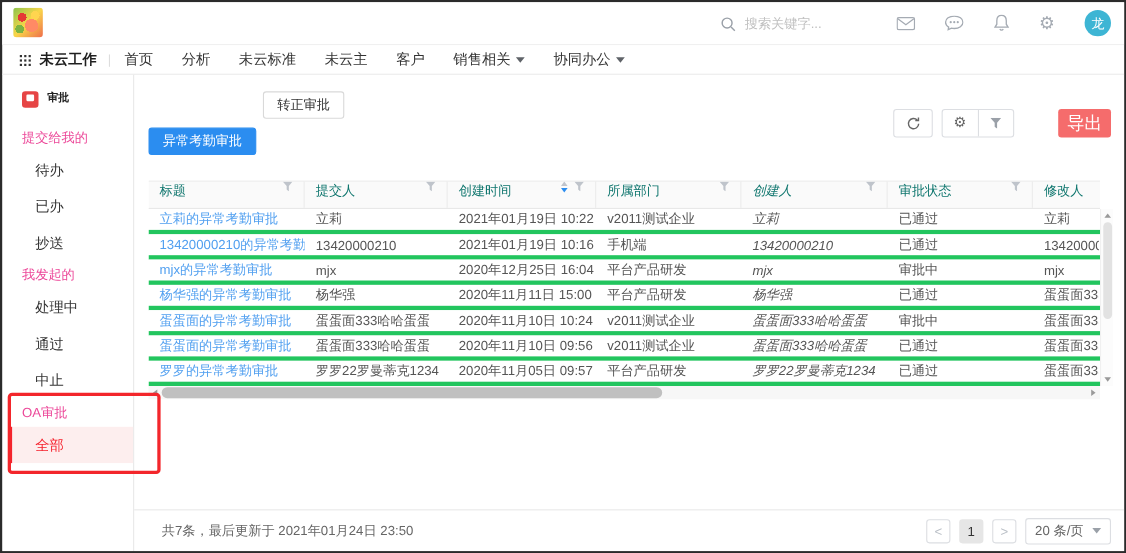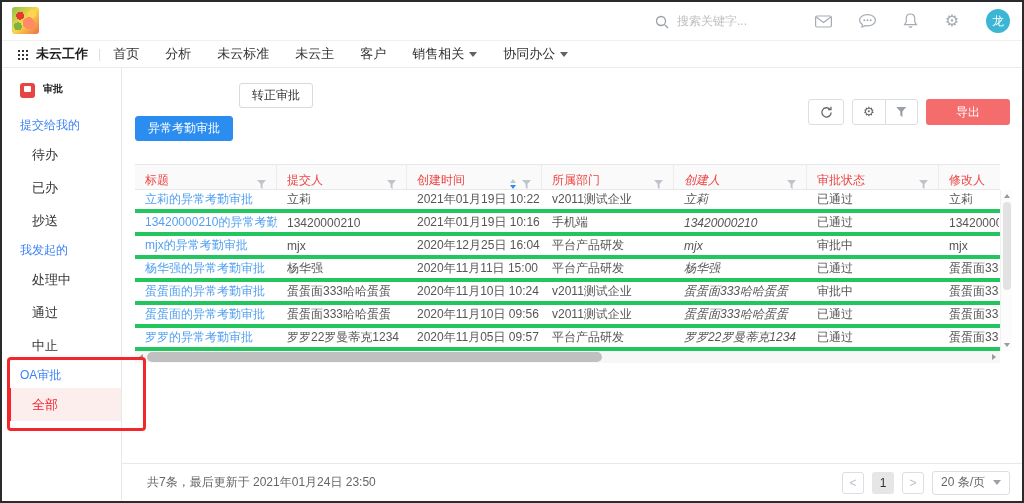--- a/index.html
+++ b/index.html
@@ -40,21 +40,21 @@
   
   .content { display:flex; height:433px; }
 
   
   .sidebar { width:120px; border-right:1px solid #e8e8e8; flex:none; }
   .panel-title { height:44px; padding:14px 0 0 18px; display:flex; align-items:flex-start; gap:8px;
                  font-size:10px; font-weight:bold; color:#222; }
   .approval-icon { width:15px; height:15px; background:#e64545; border-radius:3px; position:relative; flex:none; margin-top:1px; }
   .approval-icon::after { content:""; position:absolute; left:4px; top:3px; width:7px; height:6px;
                           background:#fff; border-radius:1px; }
-  .grp-label { height:26px; display:flex; align-items:center; padding-left:18px; font-size:12px; color:#3b82f6; }
+  .grp-label { height:26px; display:flex; align-items:center; padding-left:18px; font-size:12px; color:#ec4899; }
   .side-item { height:33px; display:flex; align-items:center; margin-left:6px; padding-left:24px;
                font-size:13px; color:#333; cursor:pointer; }
   .side-item.active { background:#fdeeee; border-left:3px solid #f5222d; padding-left:21px; color:#f5222d; }
 
   
   .annotation-box { position:absolute; left:5px; top:355px; width:139px; height:74px;
                     border:3px solid #f3262b; border-radius:4px; pointer-events:none; z-index:9; }
 
   
   .main { flex:1; position:relative; }
@@ -63,30 +63,30 @@
   .tab { height:25px; padding:0 12px; display:flex; align-items:center; font-size:12px; border-radius:3px;
          border:1px solid #d9d9d9; background:#fff; color:#333; cursor:pointer; }
   .tab.active { background:#2b8df0; border-color:#2b8df0; color:#fff;margin-top:33px; }
   .tool-actions { margin-left:auto; display:flex; align-items:center; gap:8px; }
   .tbtn { height:26px; border:1px solid #dcdee2; border-radius:3px; background:#fff; display:flex;
           align-items:center; justify-content:center; cursor:pointer; }
   .tbtn.single { width:36px; }
   .tbtn.group { width:66px; }
   .tbtn.group .half { flex:1; display:flex; align-items:center; justify-content:center; height:100%; }
   .tbtn.group .half + .half { border-left:1px solid #dcdee2; }
-  .export-btn { height:26px; padding:0 30px; background:#f56c6c; color:#fff; font-size:12px;
-                border-radius:3px; display:flex; align-items:center; cursor:pointer; }
+  .export-btn { height:26px; padding:0 8px; background:#f56c6c; color:#fff; font-size:16px;
+                border-radius:3px; display:flex; align-items:center; cursor:pointer;margin-left:32px; }
   .funnel { width:10px; height:10px; background:#9aa0a8; display:inline-block;
             clip-path:polygon(0 0,100% 0,62% 45%,62% 100%,40% 82%,40% 45%); }
 
   
   .table-zone { display:flex; margin:23px 10px 0 13px; }
   .grid { flex:1; overflow:hidden; }
   .thead { display:flex; height:26px; background:#fafafa; border-top:1px solid #e8e8e8; border-bottom:1px solid #e8e8e8; }
-  .th { display:flex; align-items:flex-end; padding:0 10px; font-size:12px; color:#ef4444; border-right:1px solid #ececec; flex:none; overflow:hidden; white-space:nowrap; }
+  .th { display:flex; align-items:flex-start; padding:0 10px; font-size:12px; color:#0f766e; border-right:1px solid #ececec; flex:none; overflow:hidden; white-space:nowrap; }
   .th:last-child { border-right:none; }
   .th .th-label { margin-right:auto; }
   .th .funnel { width:9px; height:9px; background:#bfc4cb; flex:none; margin-left:6px; }
   .sorters { display:flex; flex-direction:column; gap:2px; margin:0 0 0 5px; }
   .car { width:0; height:0; border-left:3.5px solid transparent; border-right:3.5px solid transparent; display:block; }
   .car.up { border-bottom:4px solid #c0c4cc; }
   .car.down { border-top:4px solid #2b8df0; }
   .c0{width:142px;} .c1{width:130px;} .c2{width:135px;} .c3{width:132px;} .c4{width:133px;font-style:italic;} .c5{width:132px;} .c6{width:60px;}
   .tr { display:flex; height:23px; border-bottom:4px solid #22c55e; background:#fff; }
   .td { display:flex; align-items:center; padding:0 10px; font-size:12px; color:#555; flex:none;

